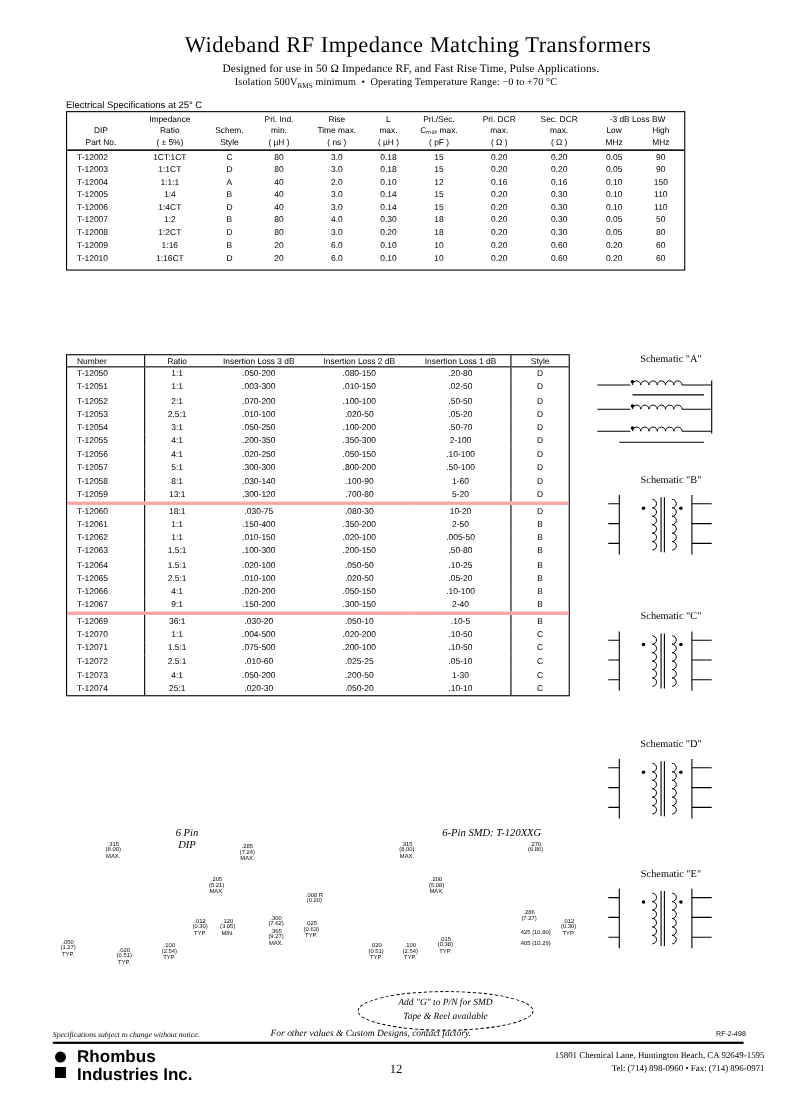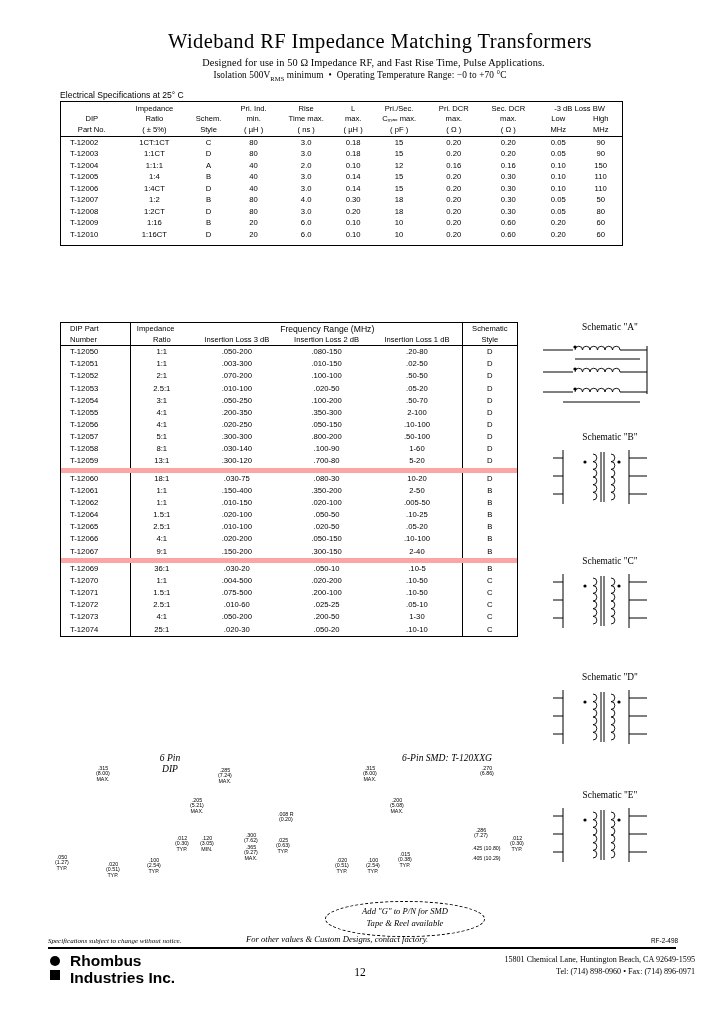--- a/index.html
+++ b/index.html
@@ -105,21 +105,21 @@
   }
   table.t2 .c-pn { text-align: left; padding-left: 9px; width: 76px; }
   table.t2 .c-ratio { width: 66px; }
   table.t2 .c-l3 { width: 100px; }
   table.t2 .c-l2 { width: 104px; }
   table.t2 .c-l1 { width: 102px; }
   table.t2 .c-sch { width: 58px; }
   table.t2 .vl-l { border-left: 1px solid #000; }
   table.t2 .vl-r { border-left: 1px solid #000; }
   table.t2 tr.hdr-rule td, table.t2 tr.hdr-rule th { border-bottom: 1px solid #000; }
-  table.t2 tr.grp-rule td { border-top: 5px solid #fca5a5; margin-top: 40px; }
+  table.t2 tr.grp-rule td { border-top: 3px solid #fca5a5; margin-top: 40px; }
   table.t2 .fr-head { border-bottom: 0; font-size: 8.6px; }
 
   
   .sch-block { position: absolute; }
   .sch-title {
     font-family: "Liberation Serif", serif;
     font-size: 9.4px;
     text-align: center;
     width: 150px;
   }
@@ -367,26 +367,20 @@
           <td>0.20</td>
           <td>60</td>
         </tr>
       </tbody>
   </table>
 </div>
 
 <div class="table2-wrap">
   <table class="t2">
     <thead>
-      <tr>
-        <th class="c-pn" style="text-align:left">DIP Part</th>
-        <th class="c-ratio vl-l" style="text-align:left;padding-left:6px">Impedance</th>
-        <th class="fr-head" colspan="3">Frequency Range (MHz)</th>
-        <th class="c-sch vl-r">Schematic</th>
-      </tr>
       <tr class="hdr-rule">
         <th class="c-pn" style="text-align:left">Number</th>
         <th class="c-ratio vl-l">Ratio</th>
         <th class="c-l3">Insertion Loss 3 dB</th>
         <th class="c-l2">Insertion Loss 2 dB</th>
         <th class="c-l1">Insertion Loss 1 dB</th>
         <th class="c-sch vl-r">Style</th>
       </tr>
     </thead>
     <tbody id="t2-body">
@@ -485,20 +479,28 @@
           <td class="c-l2">.350-200</td>
           <td class="c-l1">2-50</td>
           <td class="c-sch vl-r">B</td>
         </tr>
         <tr>
           <td class="c-pn">T-12062</td>
           <td class="c-ratio vl-l">1:1</td>
           <td class="c-l3">.010-150</td>
           <td class="c-l2">.020-100</td>
           <td class="c-l1">.005-50</td>
+          <td class="c-sch vl-r">B</td>
+        </tr>
+        <tr>
+          <td class="c-pn">T-12063</td>
+          <td class="c-ratio vl-l">1.5:1</td>
+          <td class="c-l3">.100-300</td>
+          <td class="c-l2">.200-150</td>
+          <td class="c-l1">.50-80</td>
           <td class="c-sch vl-r">B</td>
         </tr>
         <tr>
           <td class="c-pn">T-12064</td>
           <td class="c-ratio vl-l">1.5:1</td>
           <td class="c-l3">.020-100</td>
           <td class="c-l2">.050-50</td>
           <td class="c-l1">.10-25</td>
           <td class="c-sch vl-r">B</td>
         </tr>

